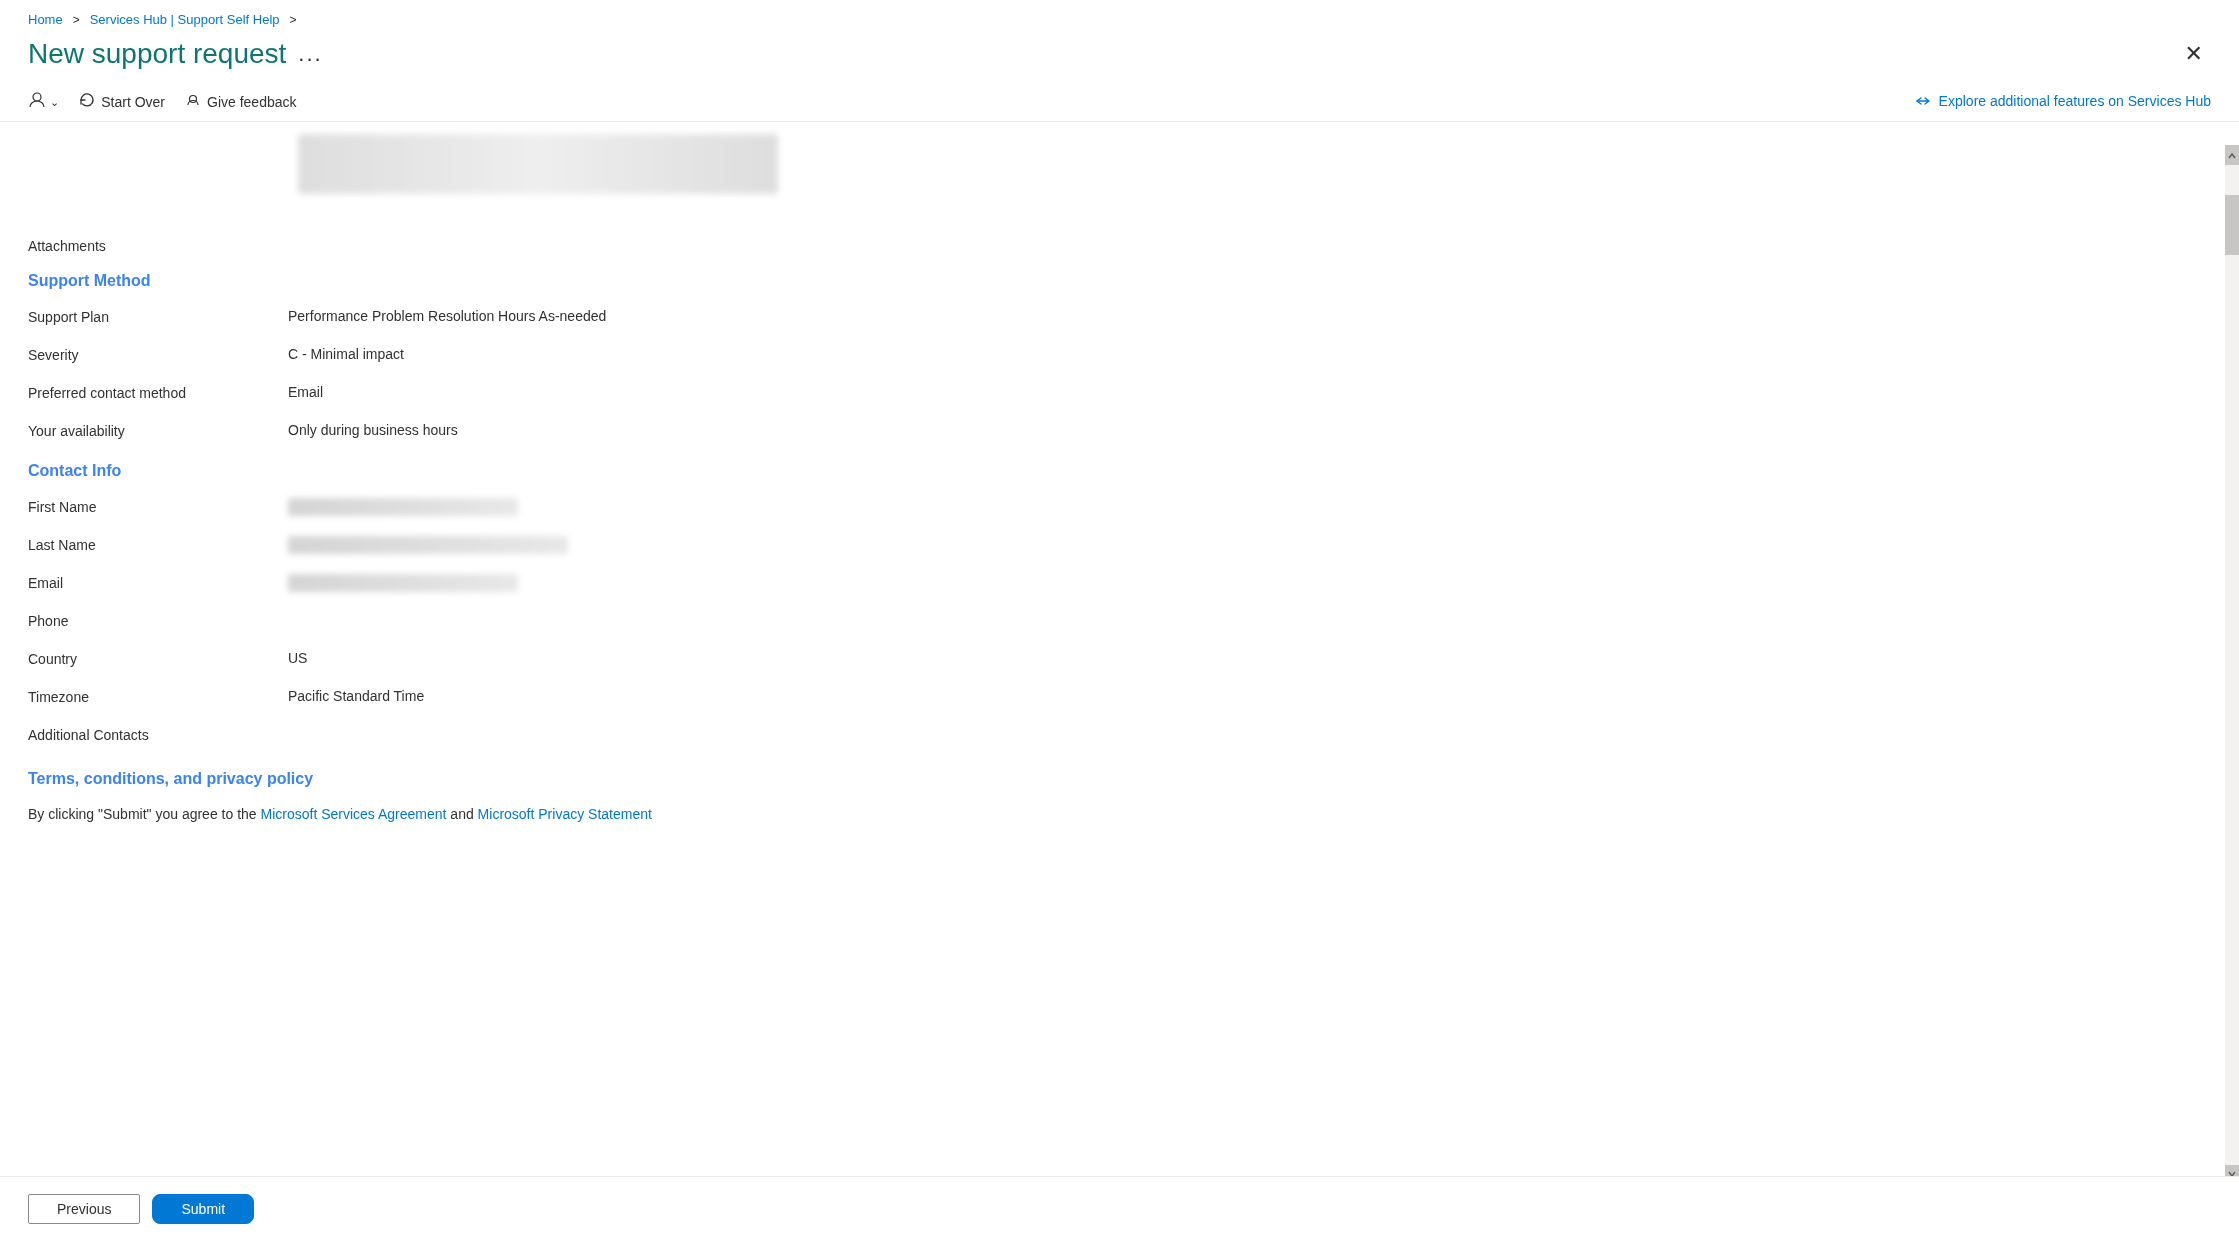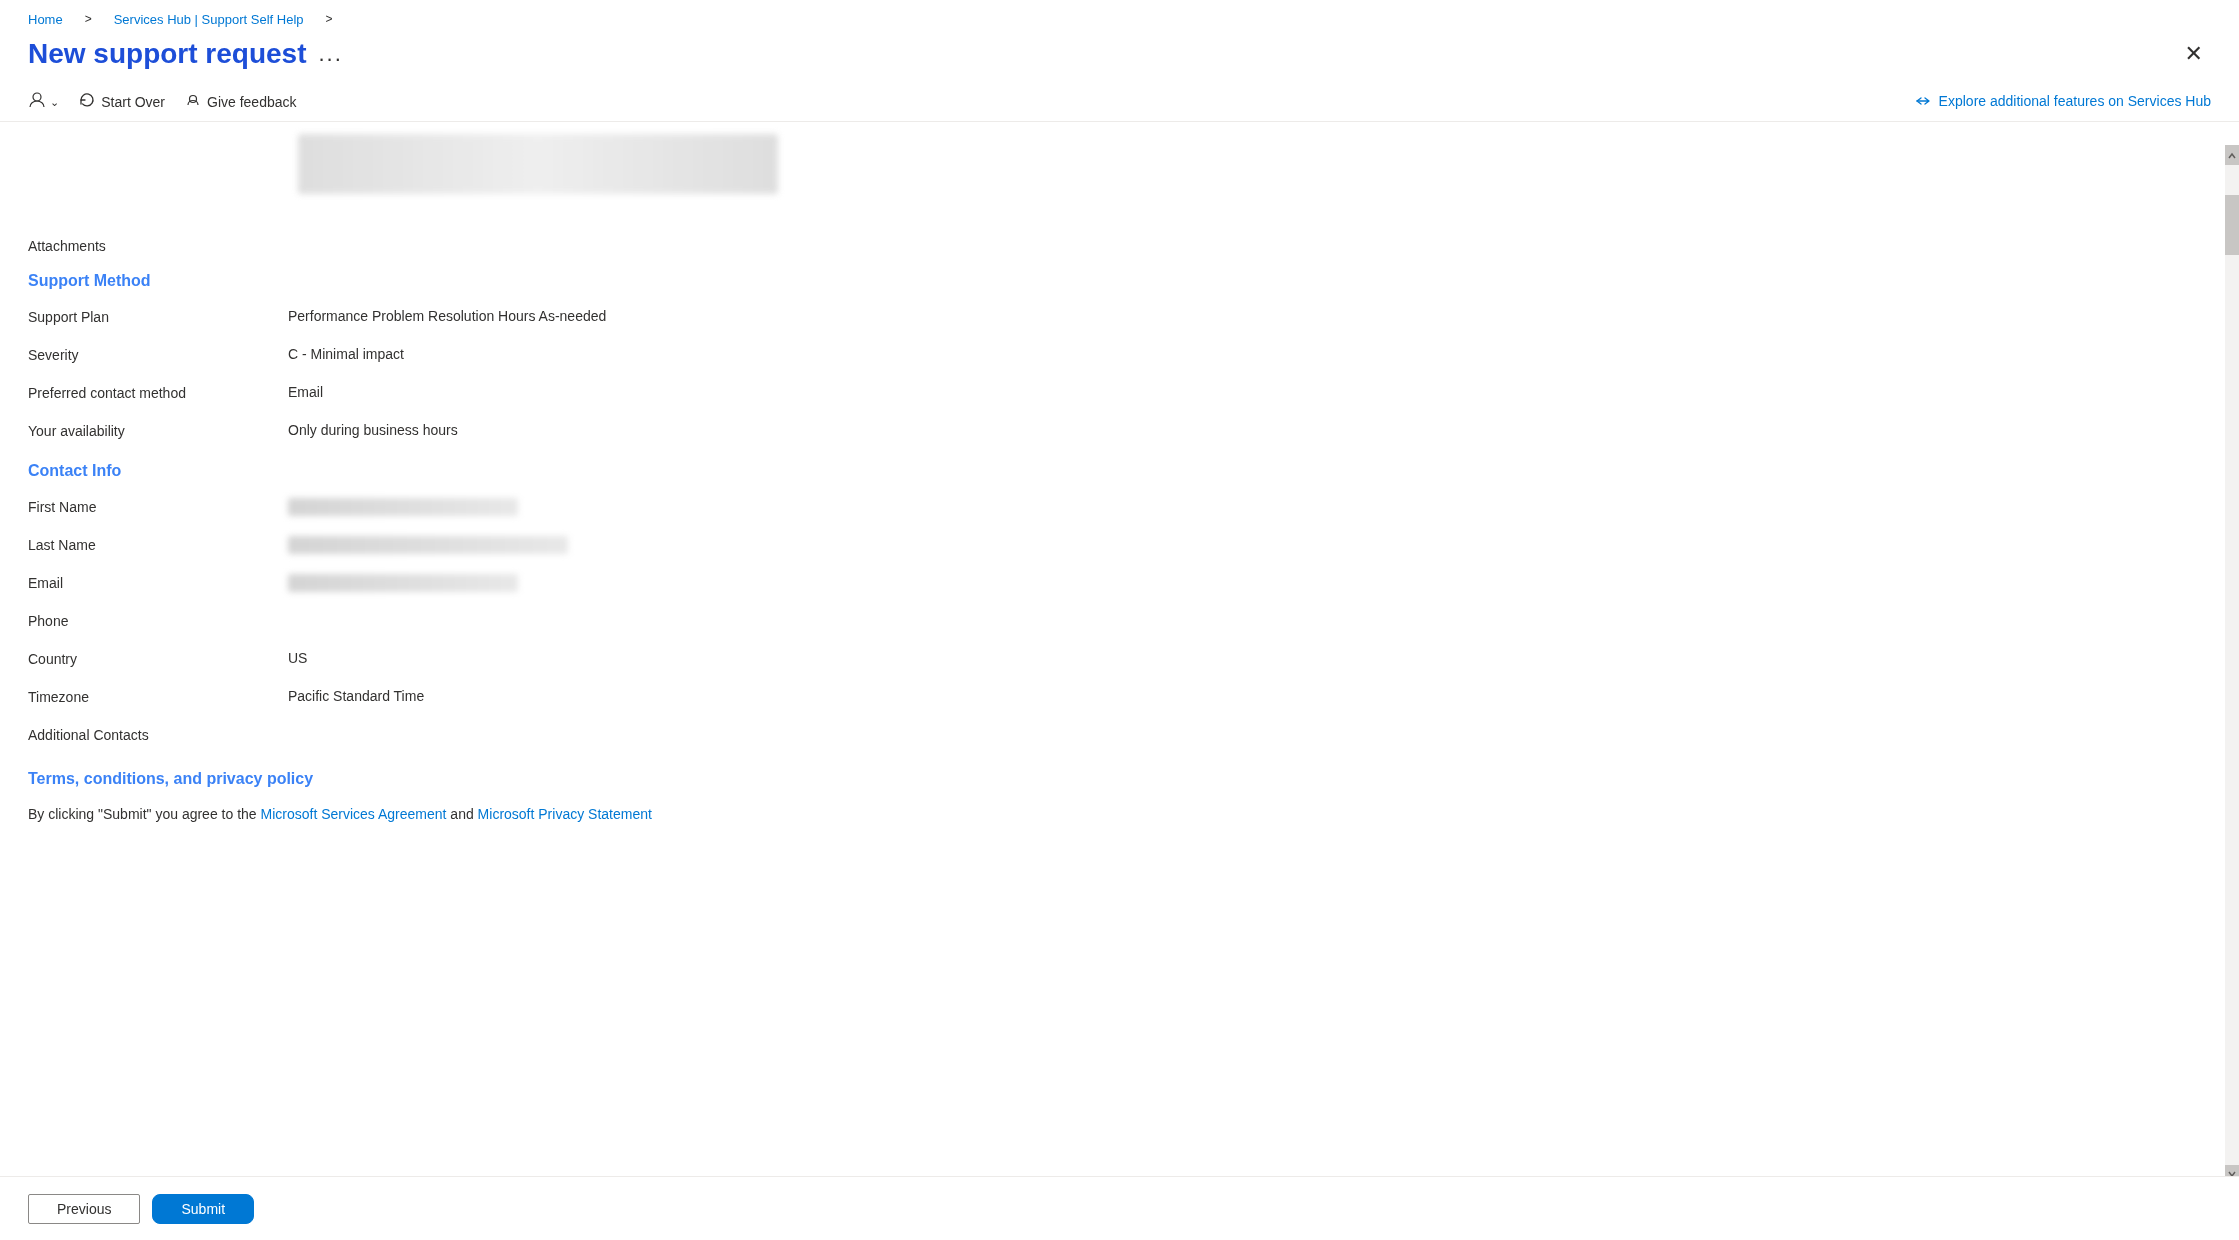--- a/index.html
+++ b/index.html
@@ -9,24 +9,24 @@
       color: #323130;
       background: #fff;
       width: 2239px;
       min-height: 1240px;
       overflow-x: hidden;
     }
 
     
     .breadcrumb-bar {
       display: flex;
-      align-items: flex-start;
+      align-items: flex-end;
       padding: 12px 28px 6px 28px;
       font-size: 13px;
-      gap: 22px;
+      gap: 10px;
     }
     .breadcrumb-link {
       color: #0078d4;
       cursor: pointer;
       text-decoration: none;
     }
     .breadcrumb-sep {
       color: #323130;
       font-size: 12px;
     }
@@ -38,22 +38,22 @@
       justify-content: space-between;
       padding: 4px 28px 12px 28px;
     }
     .page-title-left {
       display: flex;
       align-items: center;
       gap: 12px;
     }
     .page-title {
       font-size: 28px;
-      font-weight: 700;
-      color: #1d4ed8;
+      font-weight: 400;
+      color: #0f766e;
     }
     .page-title-dots {
       font-size: 22px;
       color: #323130;
       cursor: pointer;
       letter-spacing: 2px;
     }
     .close-btn {
       font-size: 22px;
       color: #323130;

